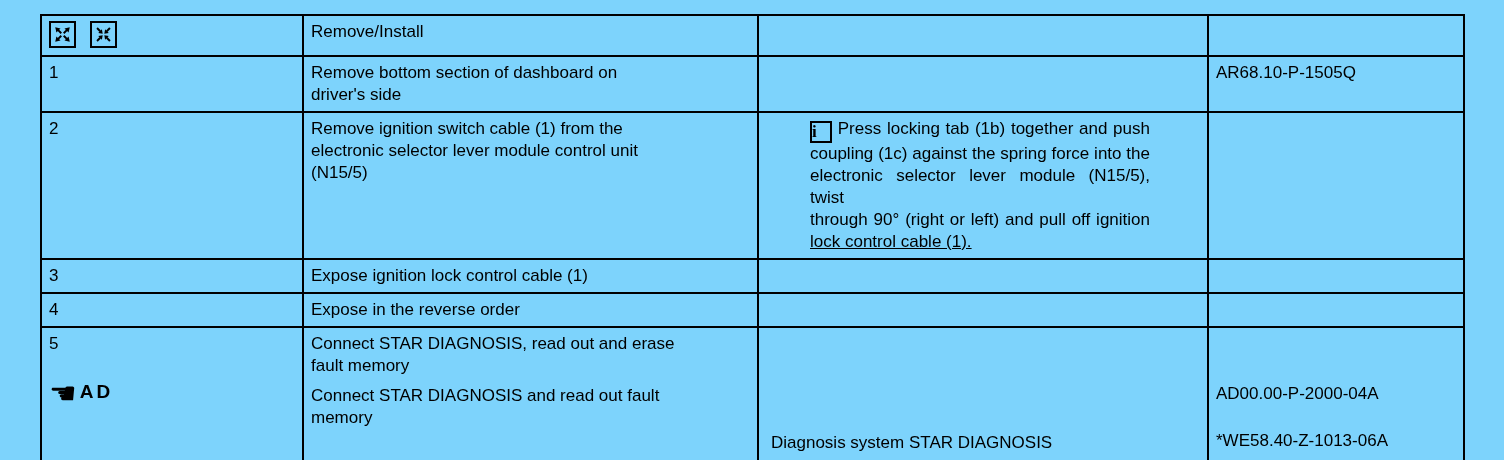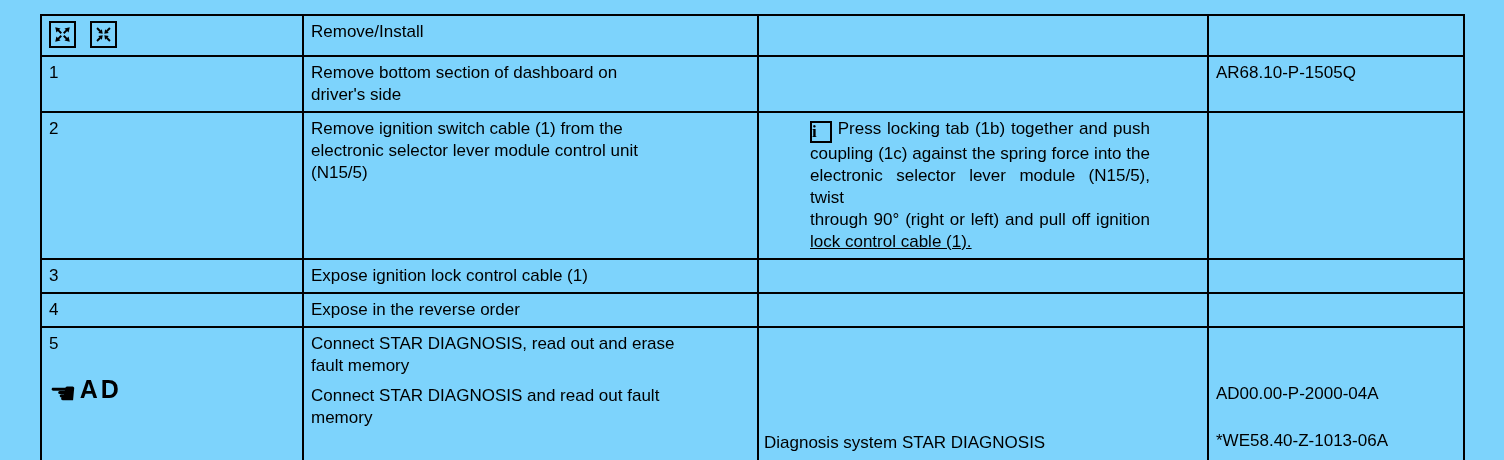--- a/index.html
+++ b/index.html
@@ -80,31 +80,31 @@
   .para2 { margin-top: 8px; }
 
   .ad-badge { margin-top: 23px; white-space: nowrap; }
   .hand-glyph {
     font-family: "DejaVu Sans", sans-serif;
     font-size: 31px;
     line-height: 30px;
     vertical-align: -6px;
   }
   .ad-text {
-    font-size: 25px;
+    font-size: 19px;
     font-weight: bold;
     letter-spacing: 3px;
     margin-left: 3px;
     vertical-align: 0px;
   }
 
   .rel { position: relative; }
   .bottom-note {
     position: absolute;
-    left: 5px;
+    left: 12px;
     bottom: 13px;
     white-space: nowrap;
   }
   .ref1 { margin-top: 50px; white-space: nowrap; }
   .ref2 {
     position: absolute;
     left: 7px;
     bottom: 15px;
     white-space: nowrap;
   }

